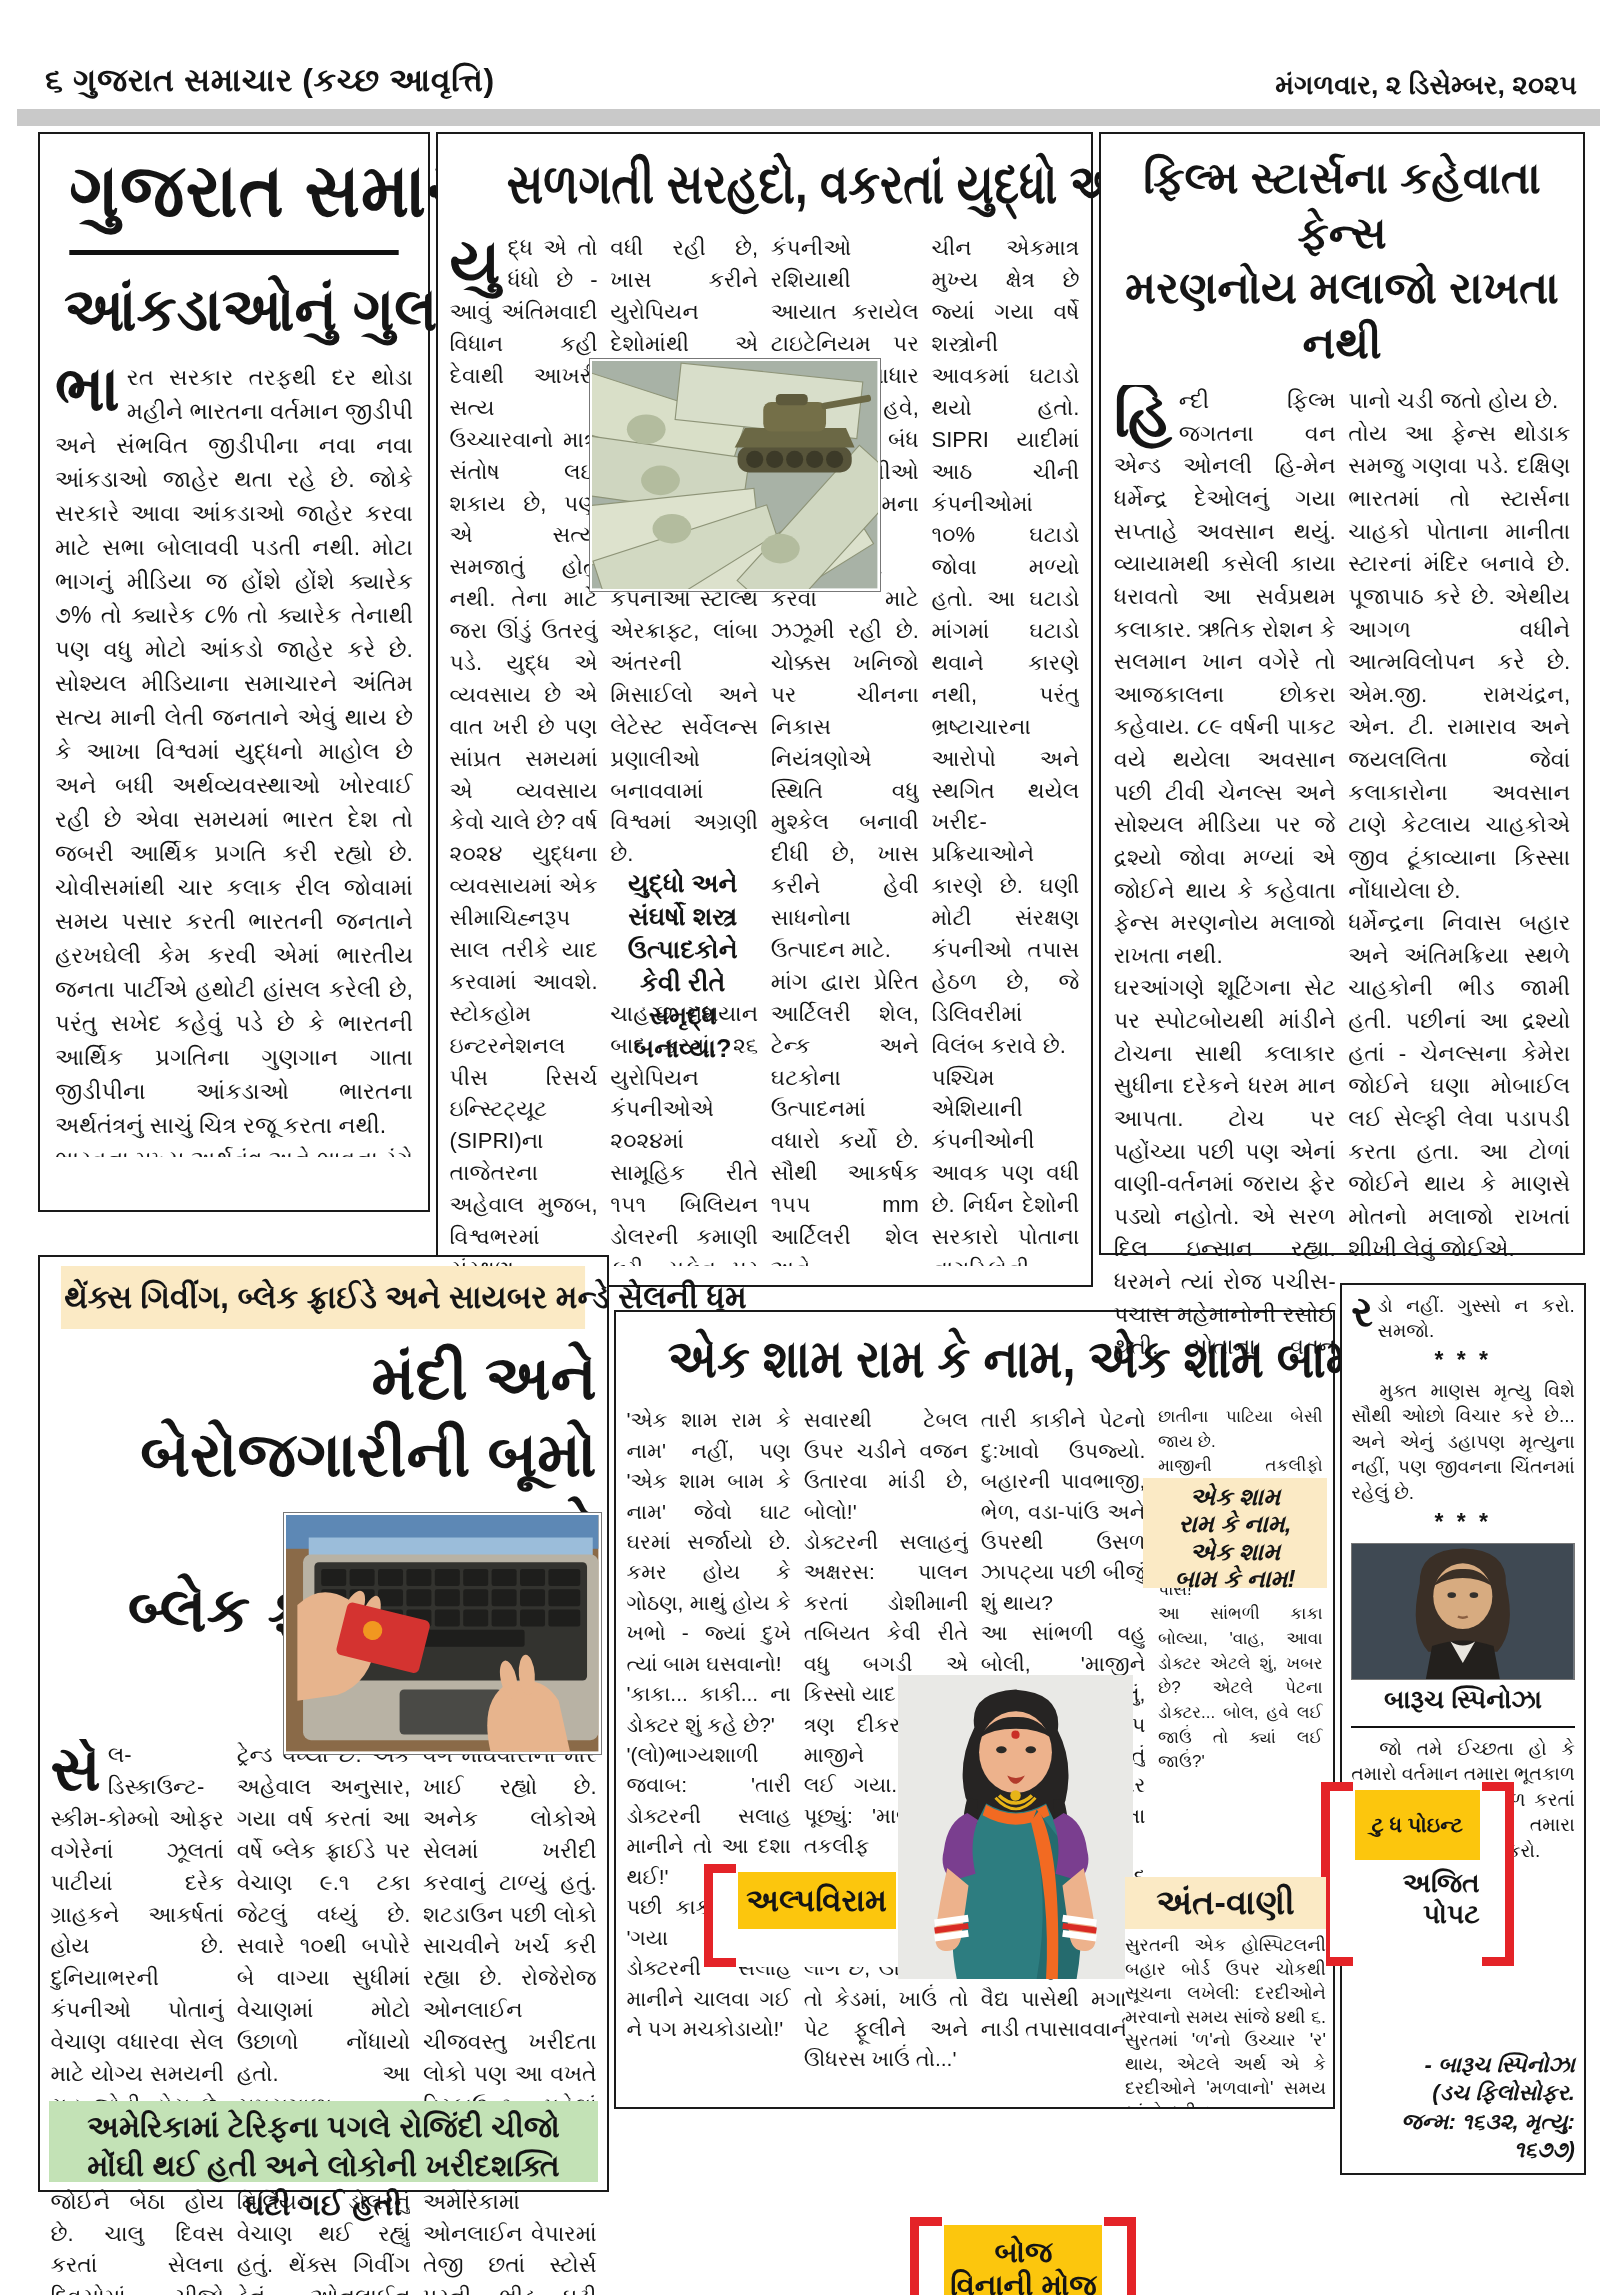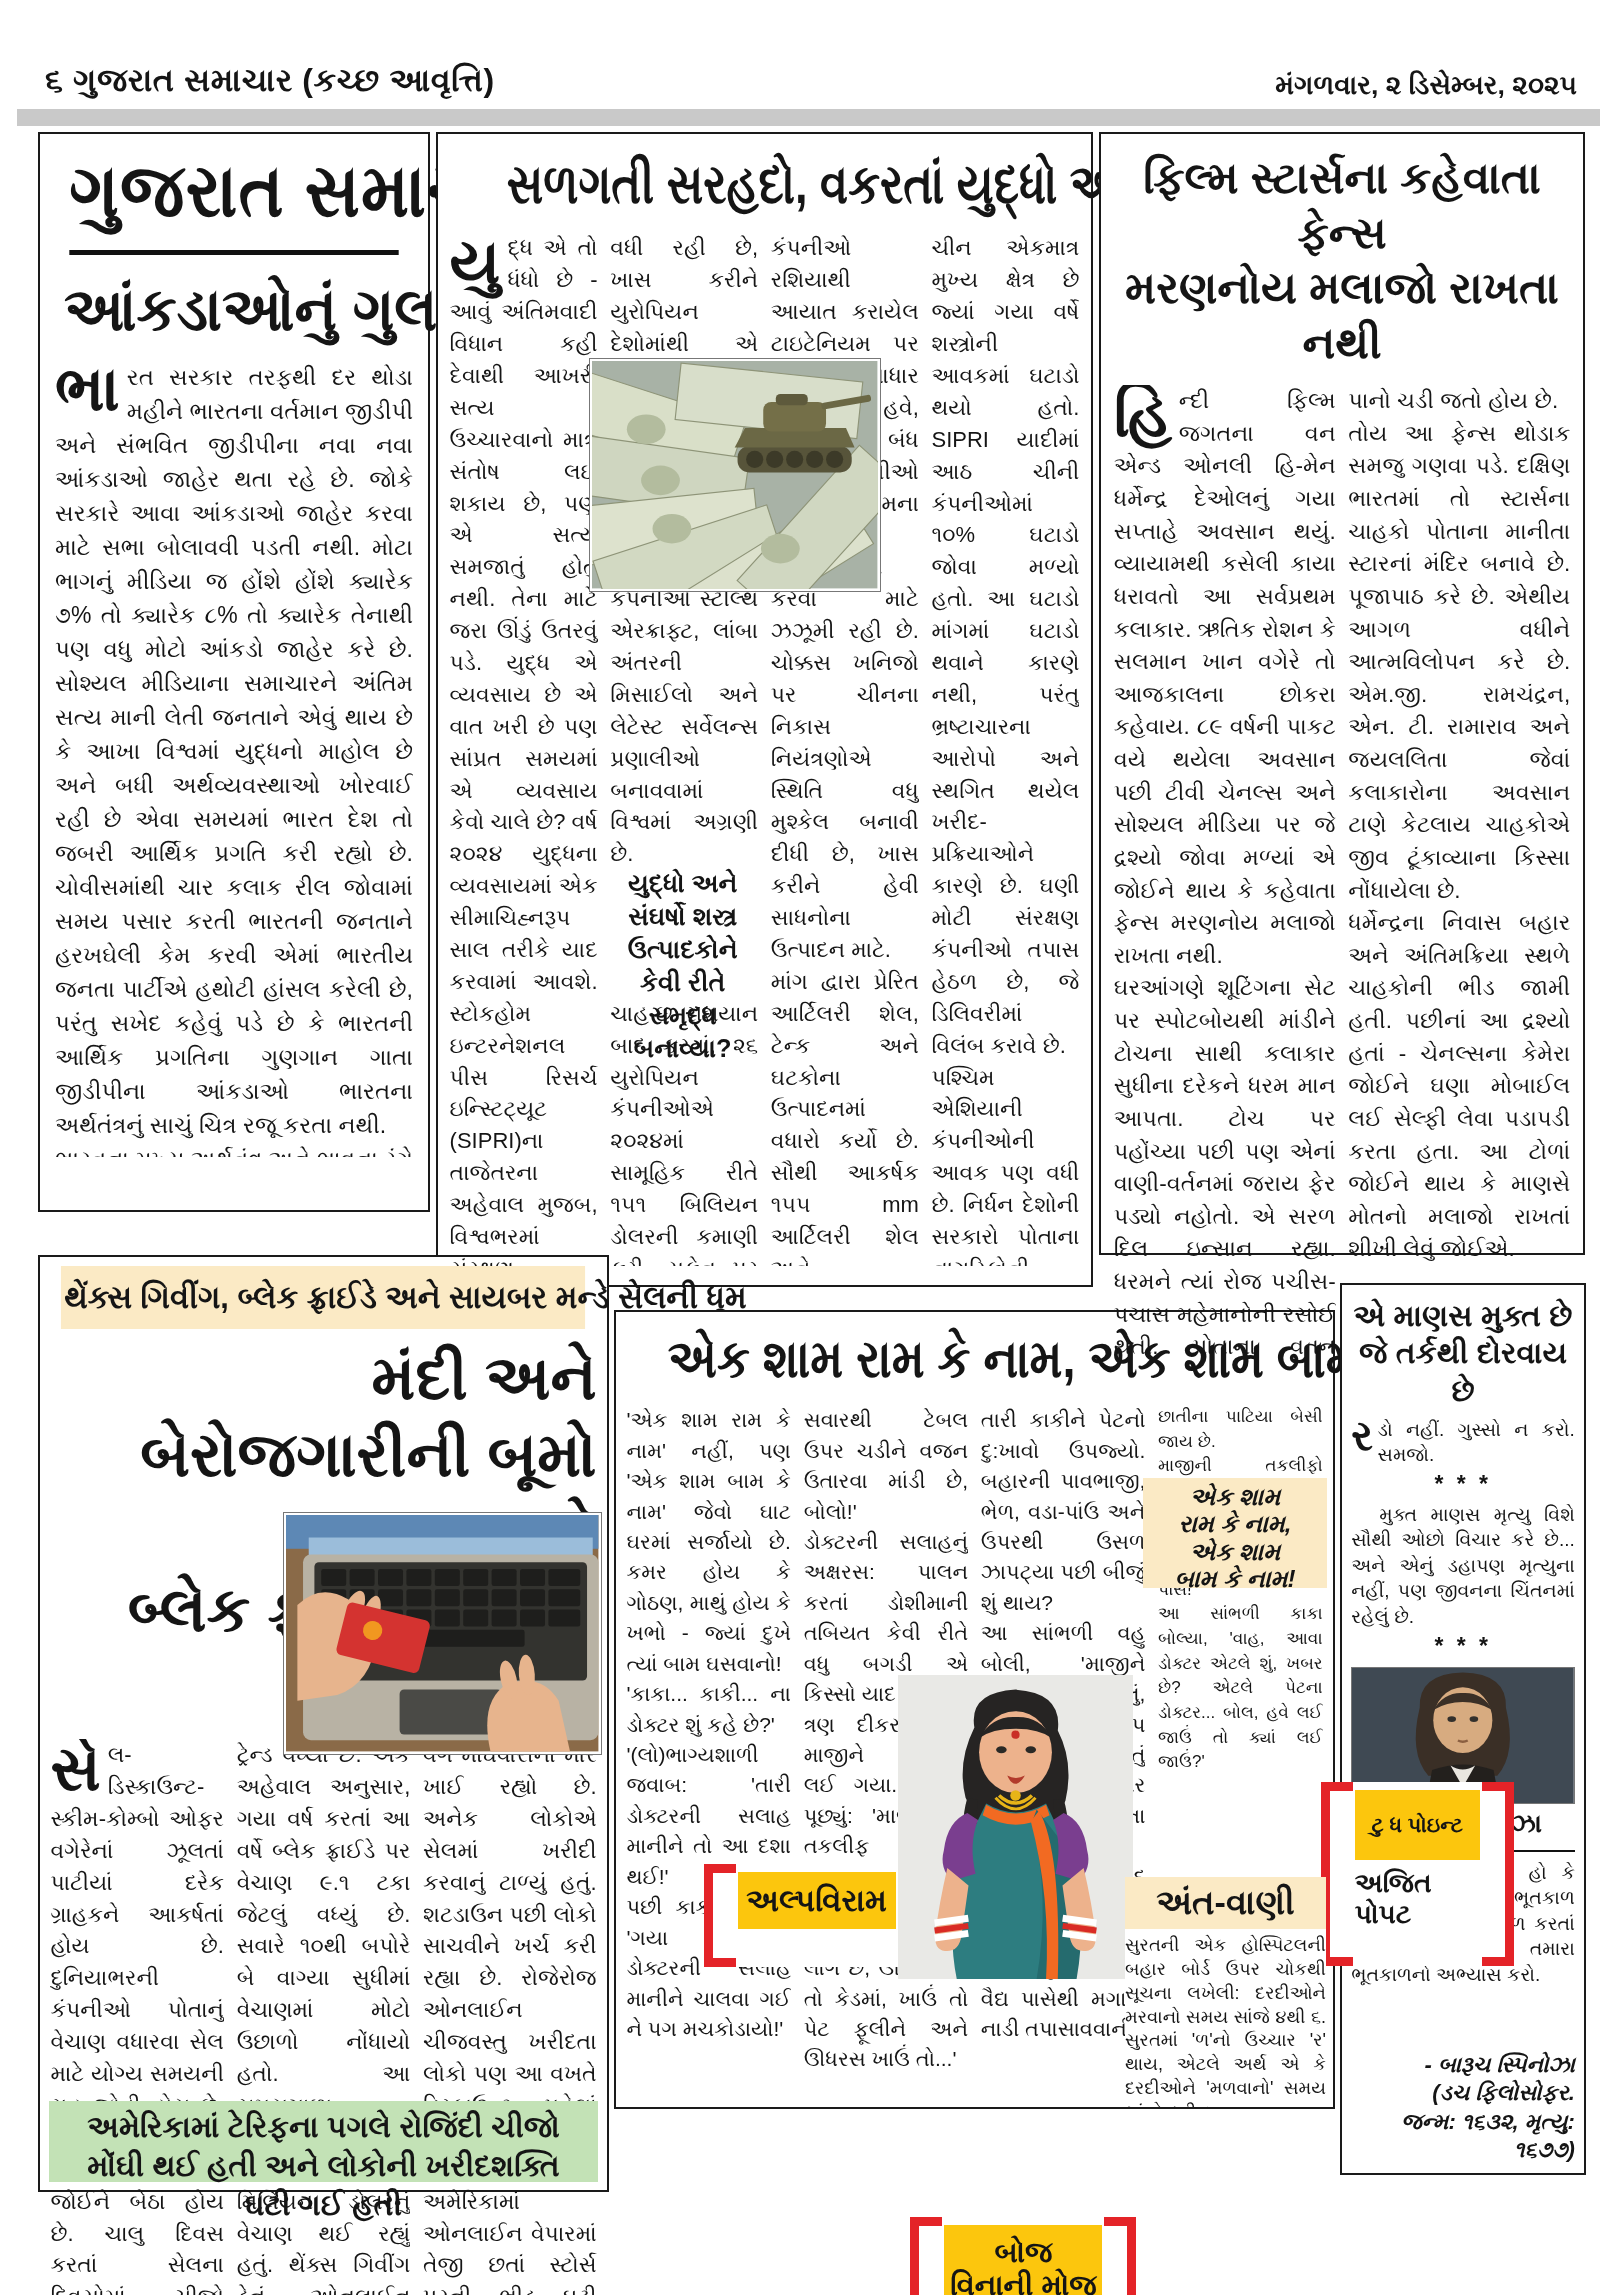--- a/index.html
+++ b/index.html
@@ -26,21 +26,21 @@
   .dropcap{float:left;font-weight:bold;font-size:62px;line-height:.82;padding:4.6px 7px 0 0;}
   .abs{position:absolute;z-index:2;background:#fff;}
   .photo{border:0.6px solid #777;box-sizing:border-box;}
   .photo svg{display:block;width:100%;height:100%;}
   
   .bracket{position:relative;box-sizing:border-box;background:#fff;padding:8px 34px;}
   .bk{position:absolute;top:0;bottom:0;width:32px;border:9.2px solid var(--red);box-sizing:border-box;}
   .bk-l{left:0;border-right:none;}
   .bk-r{right:0;border-left:none;}
   .ylabel{background:var(--yellow);font-weight:bold;text-align:center;padding:10.4px 4.6px;line-height:1.15;}
-  .colauthor{font-weight:bold;text-align:left;padding-top:8px;}
+  .colauthor{font-weight:bold;text-align:right;padding-top:8px;}
   .stars{text-align:center;font-weight:bold;font-size:23px;letter-spacing:3.5px;padding:3.5px 0;}
   .quote{font-size:19px;line-height:1.34;text-align:justify;text-indent:28px;}
   hr.rule{border:none;border-top:2.3px solid #111;margin:5.8px 0 8px 0;}
 </style>
 </head>
 <body>
 
 <div class="page">
 
   <div class="hdr-edition">૬ ગુજરાત સમાચાર (કચ્છ આવૃત્તિ)</div>
@@ -277,22 +277,20 @@
     <div class="abs" style="left:509px;top:565px;width:201px;height:226px;">
       <div style="background:var(--cream);font-size:34px;font-weight:bold;text-align:center;padding:5.8px 2.3px;">અંત-વાણી</div>
       <div class="pre" style="font-size:18px;line-height:1.32;text-align:justify;padding-top:5.8px;overflow:hidden;height:173px;">સુરતની એક હોસ્પિટલની બહાર બોર્ડ ઉપર ચોકથી સૂચના લખેલી: દરદીઓને મરવાનો સમય સાંજે ૪થી ૬. સુરતમાં 'ળ'નો ઉચ્ચાર 'ર' થાય, એટલે અર્થ એ કે દરદીઓને 'મળવાનો' સમય સાંજે ૪થી ૬.
 ***
 સ: જેની પત્ની લેડી ડોક્ટર હોય એ જે સારવાર મેળવે એને શું કહેવાય?
 જ: બીબી-સારવાર.</div>
     </div>
   </div>
 
   <div class="nbox" style="left:1340px;top:1283px;width:246px;height:892px;padding:8px 9.2px;display:flex;flex-direction:column;">
-    <div class="pre" style="font-size:30px;font-weight:bold;text-align:center;line-height:1.25;padding:3.5px 0 8px 0;">એ માણસ મુક્ત છે
-જે તર્કથી દોરવાય છે</div>
     <div style="flex:1;overflow:hidden;">
       <div class="quote" style="text-indent:0;">
         <span class="dropcap" style="font-size:42px;padding:2.3px 4.6px 0 0;">ર</span><span>ડો નહીં. ગુસ્સો ન કરો. સમજો.</span>
       </div>
       <div class="stars">* * *</div>
       <div class="quote">મુક્ત માણસ મૃત્યુ વિશે સૌથી ઓછો વિચાર કરે છે... અને એનું ડહાપણ મૃત્યુના નહીં, પણ જીવનના ચિંતનમાં રહેલું છે.</div>
       <div class="stars">* * *</div>
       <div class="photo" style="height:137px;margin:3.5px 0;">
         <svg viewBox="0 0 360 238" preserveAspectRatio="none">
           <rect width="360" height="238" fill="#45505b"></rect>

